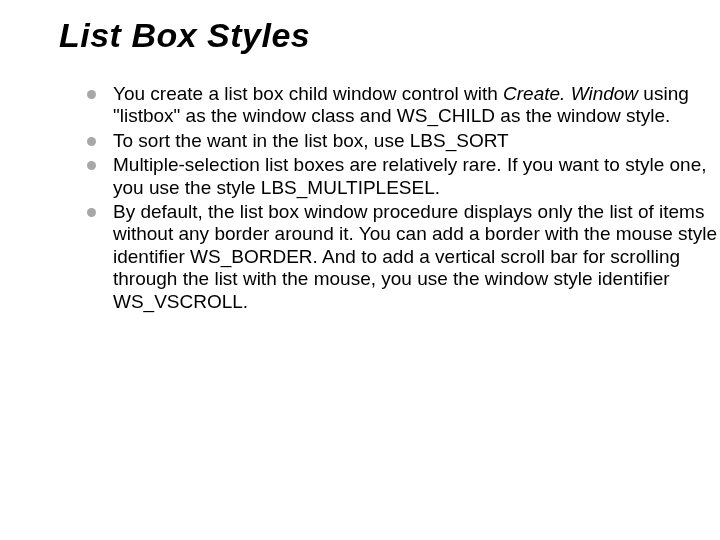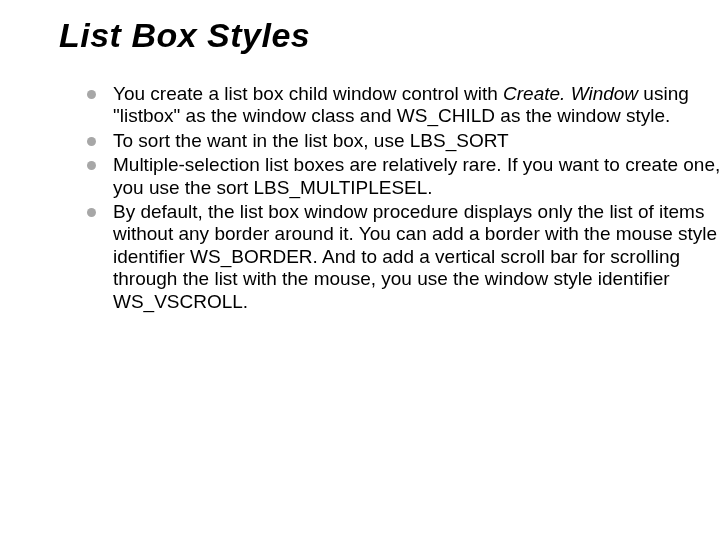--- a/index.html
+++ b/index.html
@@ -21,16 +21,16 @@
   .italic { font-style: italic; }
 </style>
 </head>
 <body>
 
 <div class="slide">
   <h1 class="title">List Box Styles</h1>
   <ul class="bullets">
     <li><span>You create a list box child window control with </span><span class="italic">Create. Window</span><span> using "listbox" as the window class and WS_CHILD as the window style.</span></li>
     <li><span>To sort the want in the list box, use LBS_SORT</span><span class="italic"></span><span></span></li>
-    <li><span>Multiple-selection list boxes are relatively rare. If you want to create one, you use the sort LBS_MULTIPLESEL.</span><span class="italic"></span><span></span></li>
+    <li><span>Multiple-selection list boxes are relatively rare. If you want to style one, you use the style LBS_MULTIPLESEL.</span><span class="italic"></span><span></span></li>
     <li><span>By default, the list box window procedure displays only the list of items without any border around it. You can add a border with the mouse style identifier WS_BORDER. And to add a vertical scroll bar for scrolling through the list with the mouse, you use the window style identifier WS_VSCROLL.</span><span class="italic"></span><span></span></li>
   </ul>
 </div>
 
 </body></html>

